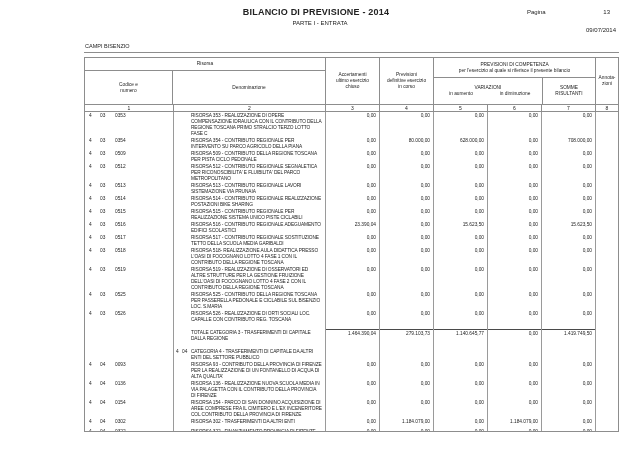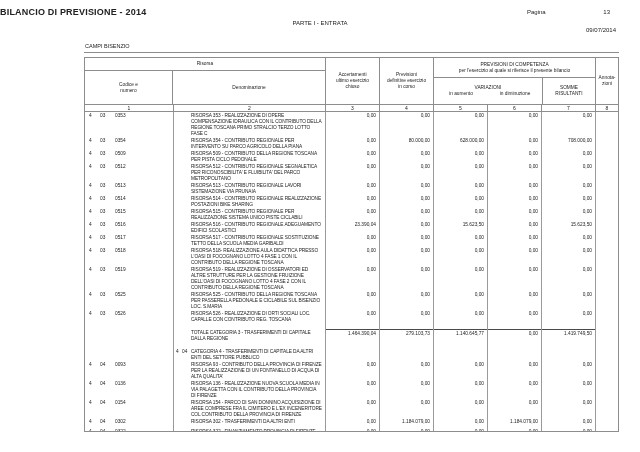--- a/index.html
+++ b/index.html
@@ -3,21 +3,21 @@
 <meta charset="utf-8">
 <style>
   html,body { margin:0; padding:0; }
   body {
     width:640px; height:452px; background:#ffffff; position:relative;
     font-family:"Liberation Sans", sans-serif; color:#222;
     -webkit-font-smoothing:antialiased; overflow:hidden;
   }
   .pre { white-space:pre-line; }
   
-  .doc-title { position:absolute; top:7px; left:0; right:8px; 
+  .doc-title { position:absolute; top:7px; left:0; right:8px; text-align:center;
     font-size:9px; font-weight:bold; letter-spacing:.2px; }
   .doc-subtitle { position:absolute; top:20px; left:0; right:0; text-align:center; font-size:6px; }
   .page-label { position:absolute; top:9px; left:527px; font-size:6px; }
   .page-number { position:absolute; top:9px; right:30px; font-size:6px; }
   .doc-date { position:absolute; top:27px; right:24px; font-size:6px; }
   .entity { position:absolute; top:43px; left:85px; font-size:5.5px; }
   .entity-rule { position:absolute; top:52px; left:84px; width:535px; height:0;
     border-top:1px solid #8d8d8d; }
   
   .btable { position:absolute; left:84px; top:57px; width:535px; height:375px;

